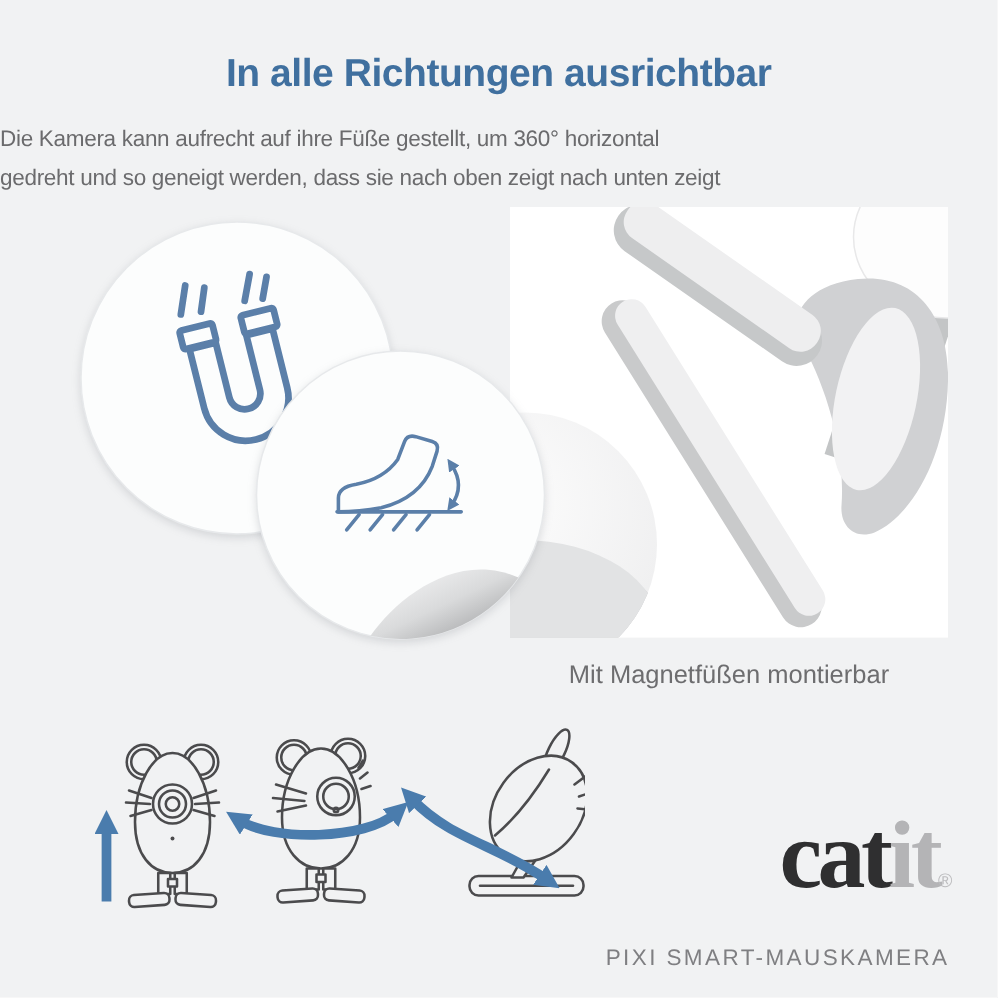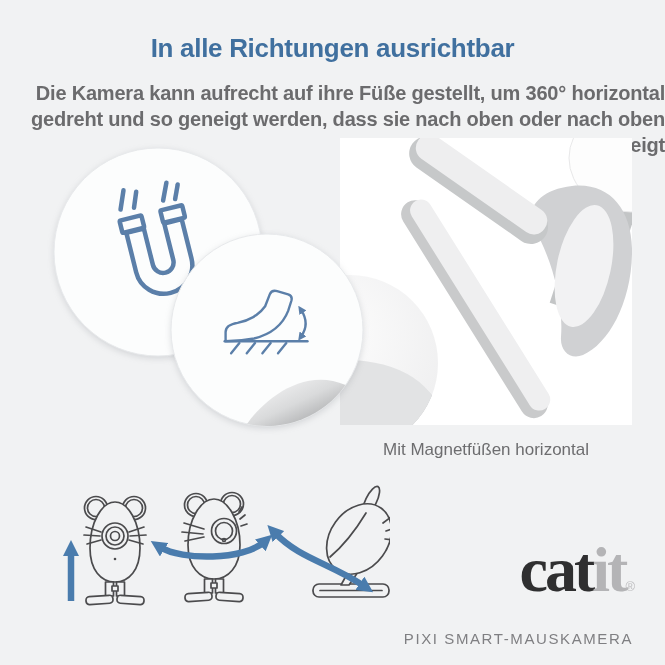--- a/index.html
+++ b/index.html
@@ -5,22 +5,22 @@
   html,body{margin:0;padding:0;}
   #stage{
     position:relative;width:665px;height:665px;overflow:hidden;
     background:#f1f2f3;font-family:"Liberation Sans",sans-serif;
   }
   .title{
     position:absolute;left:0;top:33px;width:100%;text-align:center;
     font-size:26px;font-weight:700;letter-spacing:-0.3px;color:#40709f;
   }
   .subtitle{
-    position:absolute;left:0;top:80px;width:100%;text-align:right;
-    font-size:20px;line-height:26px;letter-spacing:-0.2px;color:#6b6b6d;font-weight:bold;
+    position:absolute;left:0;top:80px;width:100%;text-align:left;
+    font-size:15px;line-height:26px;letter-spacing:-0.2px;color:#6b6b6d;
   }
   .subtitle span{display:block;}
   .badge{position:absolute;filter:drop-shadow(0 2px 3px rgba(110,115,125,.22));}
   #badge-magnet{left:53px;top:147px;width:210px;height:210px;z-index:2;}
   #badge-tilt{left:170px;top:233px;width:194px;height:194px;z-index:3;}
   .photo{
     position:absolute;left:340px;top:138px;width:292px;height:287px;
     background:#ffffff;z-index:1;
   }
   .photo svg{display:block;}
@@ -45,21 +45,21 @@
   }
 </style>
 </head>
 <body>
 
 <div id="stage">
 
   <div class="title">In alle Richtungen ausrichtbar</div>
   <div class="subtitle">
     <span>Die Kamera kann aufrecht auf ihre Füße gestellt, um 360° horizontal</span>
-    <span>gedreht und so geneigt werden, dass sie nach oben oder nach oben zeigt</span>
+    <span>gedreht und so geneigt werden, dass sie nach oben zeigt nach unten zeigt</span>
   </div>
 
   <div class="photo">
     <svg width="292" height="287" viewBox="0 0 292 287">
       <defs>
         <clipPath id="blDisc">
             <circle cx="10" cy="225" r="88"></circle>
           </clipPath>
         <radialGradient id="discFace" cx="40%" cy="35%" r="80%">
           <stop offset="0%" stop-color="#fdfdfd"></stop>
@@ -91,21 +91,21 @@
         <rect x="11" y="154" width="245" height="22" rx="11" fill="#efeff0"></rect>
       </g>
 
       <g>
         <circle cx="10" cy="225" r="88" fill="url(#discFace)"></circle>
         <ellipse cx="6" cy="296" rx="102" ry="72" fill="#cbcccd" clip-path="url(#blDisc)"></ellipse>
         <ellipse cx="8" cy="282" rx="92" ry="60" fill="#e2e3e4" clip-path="url(#blDisc)"></ellipse>
       </g>
     </svg>
   </div>
-  <div class="caption">Mit Magnetfüßen horizontal</div>
+  <div class="caption">Mit Magnetfüßen montierbar</div>
 
   <svg id="badge-magnet" class="badge" viewBox="0 0 210 210">
     <circle cx="105" cy="105" r="104" fill="#fcfdfd" stroke="#e7e9eb" stroke-width="1"></circle>
     <g transform="translate(105,95) scale(1.5) rotate(-14) translate(-50,-40)" fill="none" stroke="#5b7fa9" stroke-width="3" stroke-linecap="round" stroke-linejoin="round">
       <path d="M31,29 L31,56 A19,19 0 0 0 69,56 L69,29 L57,29 L57,54 A7,7 0 0 1 43,54 L43,29 Z"></path>
       <rect x="28.5" y="20" width="15" height="8.5" rx="1"></rect>
       <rect x="56.5" y="20" width="15" height="8.5" rx="1"></rect>
       <path d="M36,1 L31,13"></path>
       <path d="M44,4 L40,14"></path>
       <path d="M65,3 L60,14"></path>

